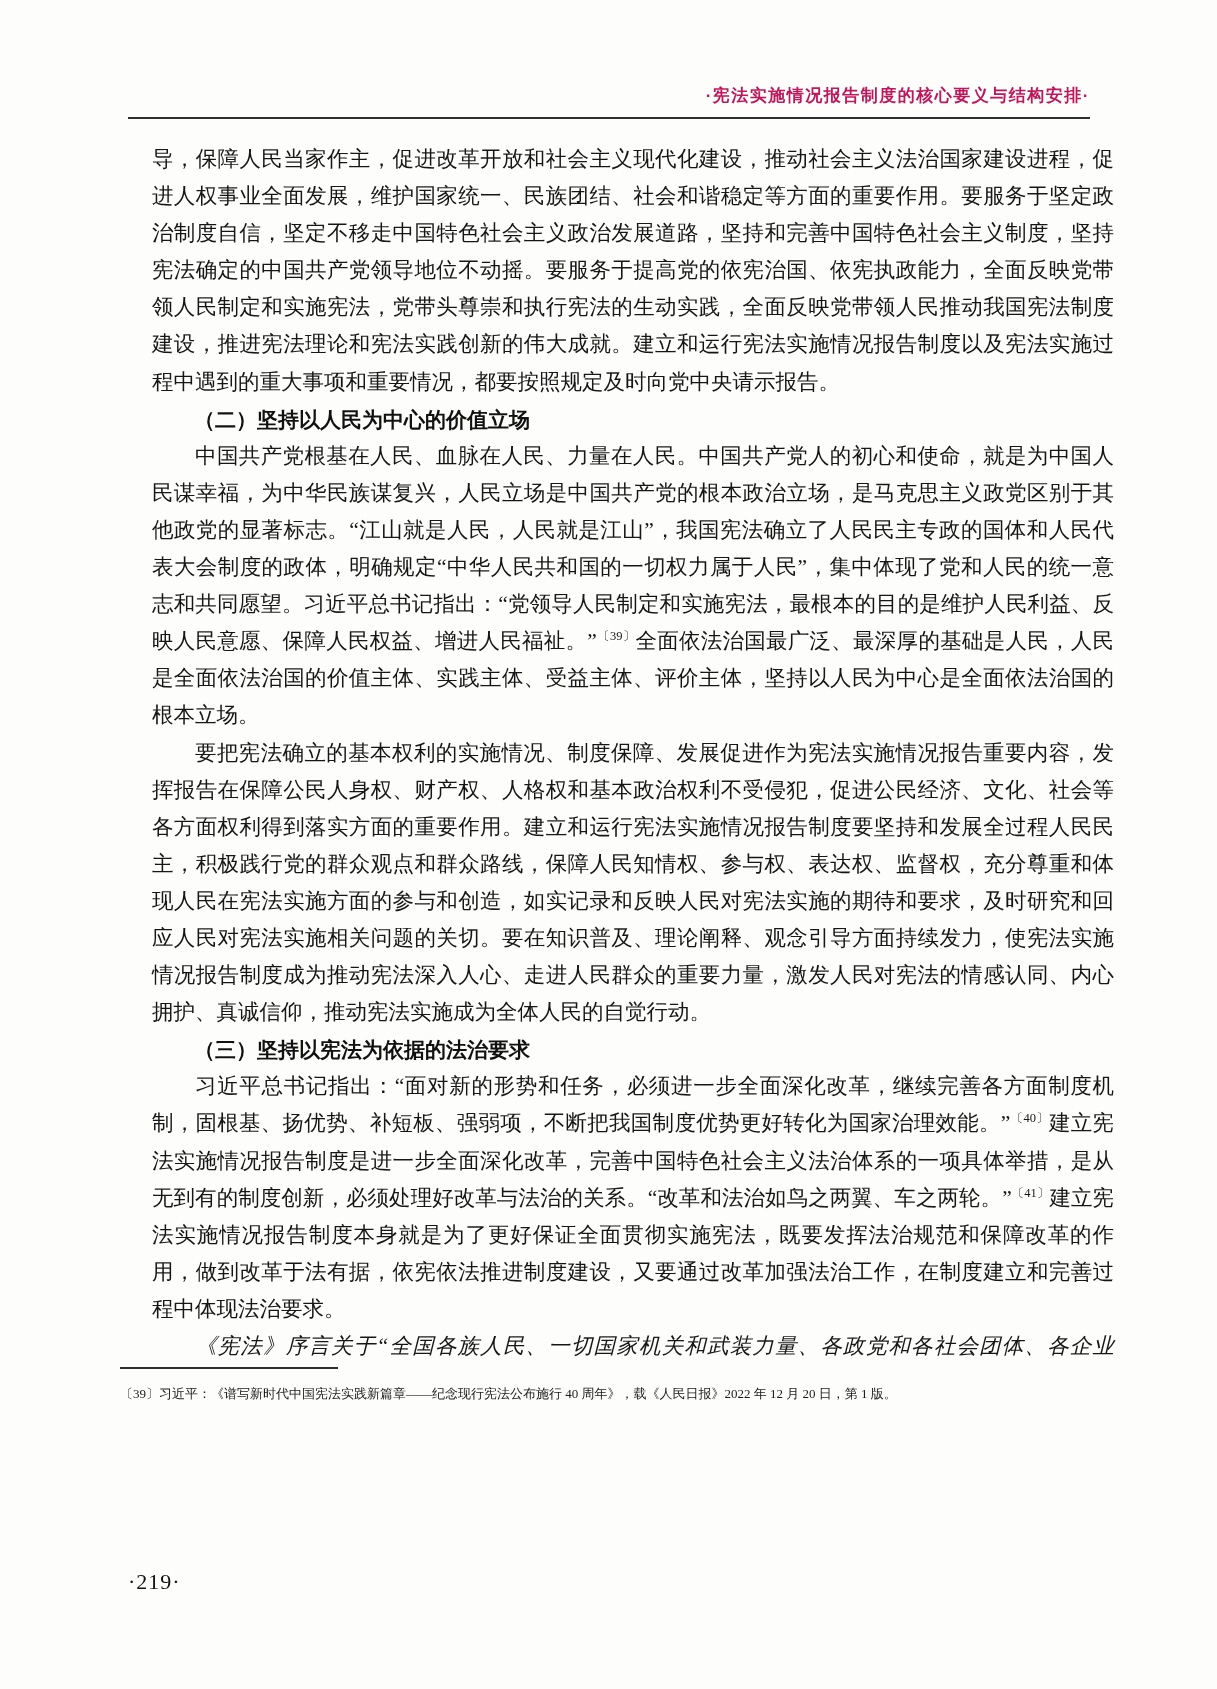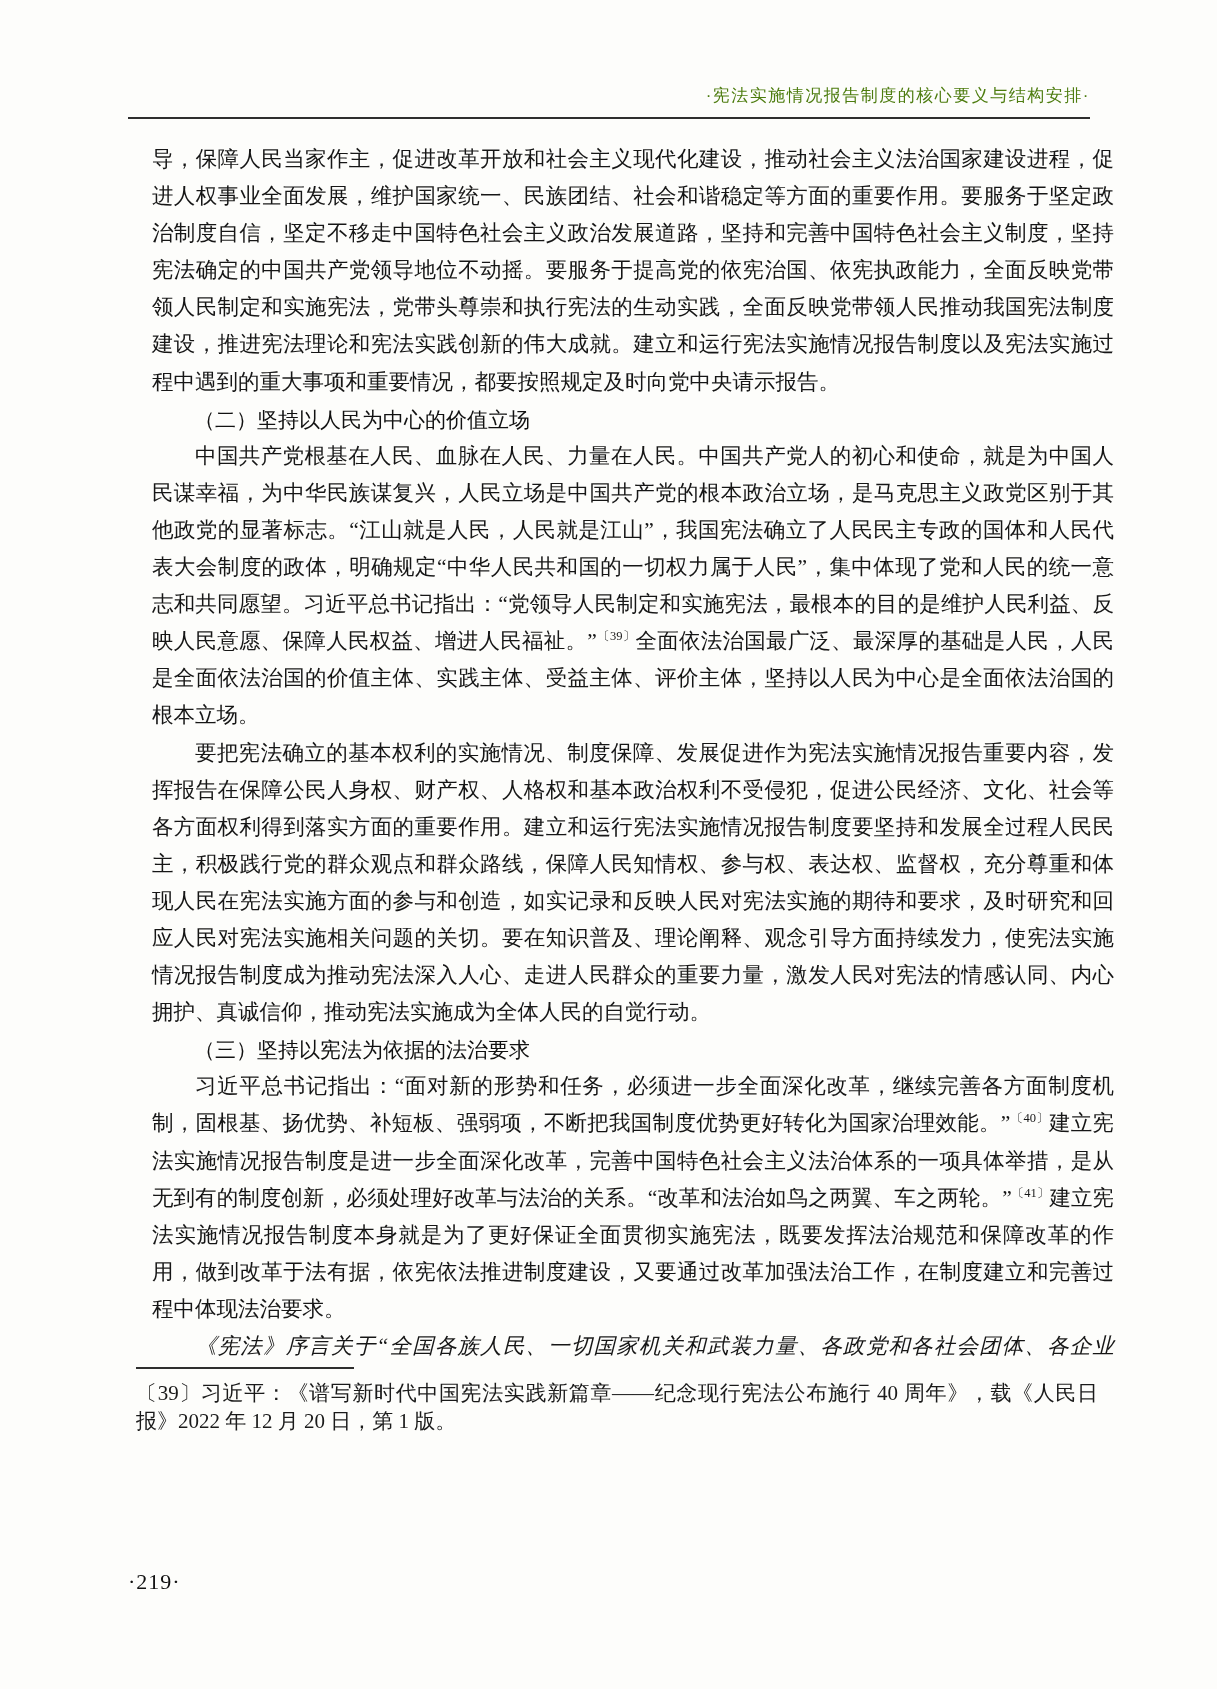--- a/index.html
+++ b/index.html
@@ -4,45 +4,45 @@
 <style>
   html,body{margin:0;padding:0;background:#e8e8e6;}
   .page{
     position:relative;width:1217px;height:1689px;margin:0 auto;
     background:#fdfdfb;color:#161616;
     font-family:"Liberation Serif","DejaVu Serif",serif;
     overflow:hidden;
   }
   .running-title{
     position:absolute;top:84px;left:128px;width:962px;
-    text-align:right;font-size:17px;letter-spacing:1.5px;color:#4d7c0f;
-    font-family:"Liberation Sans","DejaVu Sans",sans-serif;font-weight:400;
+    text-align:right;font-size:17px;letter-spacing:1.5px;color:#be185d;
+    font-family:"Liberation Sans","DejaVu Sans",sans-serif;font-weight:700;
   }
   .header-rule{
     position:absolute;top:117px;left:128px;width:962px;height:2px;background:#2e2e2e;
   }
   .body-text{
     position:absolute;top:141px;left:128px;width:962px;
     font-size:21.5px;line-height:37.1px;text-align:justify;margin-left:24px;
   }
   .body-text p{margin:0;padding:0;}
   p.indent{text-indent:2em;}
   p.noindent{text-indent:0;}
   p.full-last{text-align-last:justify;font-style:italic;}
   p.heading{
-    text-indent:2em;font-weight:400;font-size:21px;
+    text-indent:2em;font-weight:700;font-size:21px;
     font-family:"Liberation Sans","DejaVu Sans",sans-serif;
     color:#111;
   }
   sup.fnref{
     font-size:12.5px;line-height:0;vertical-align:super;letter-spacing:0;
   }
   .footnotes{
-    position:absolute;top:1367px;left:136px;width:962px;
-    font-size:21px;line-height:27.5px;text-align:justify;color:#1a1a1a;
+    position:absolute;top:1367px;left:120px;width:962px;
+    font-size:13px;line-height:27.5px;text-align:justify;color:#1a1a1a;
   }
   .fn-rule{width:218px;height:2px;background:#2e2e2e;margin:0 0 11px 0;}
   .footnotes p{margin:0;padding:0;}
   .page-number{
     position:absolute;top:1569px;left:128px;width:945px;
     text-align:left;font-size:22px;color:#111;letter-spacing:1px;
     font-family:Liberation Serif, serif;
   }
 </style>
 </head>

